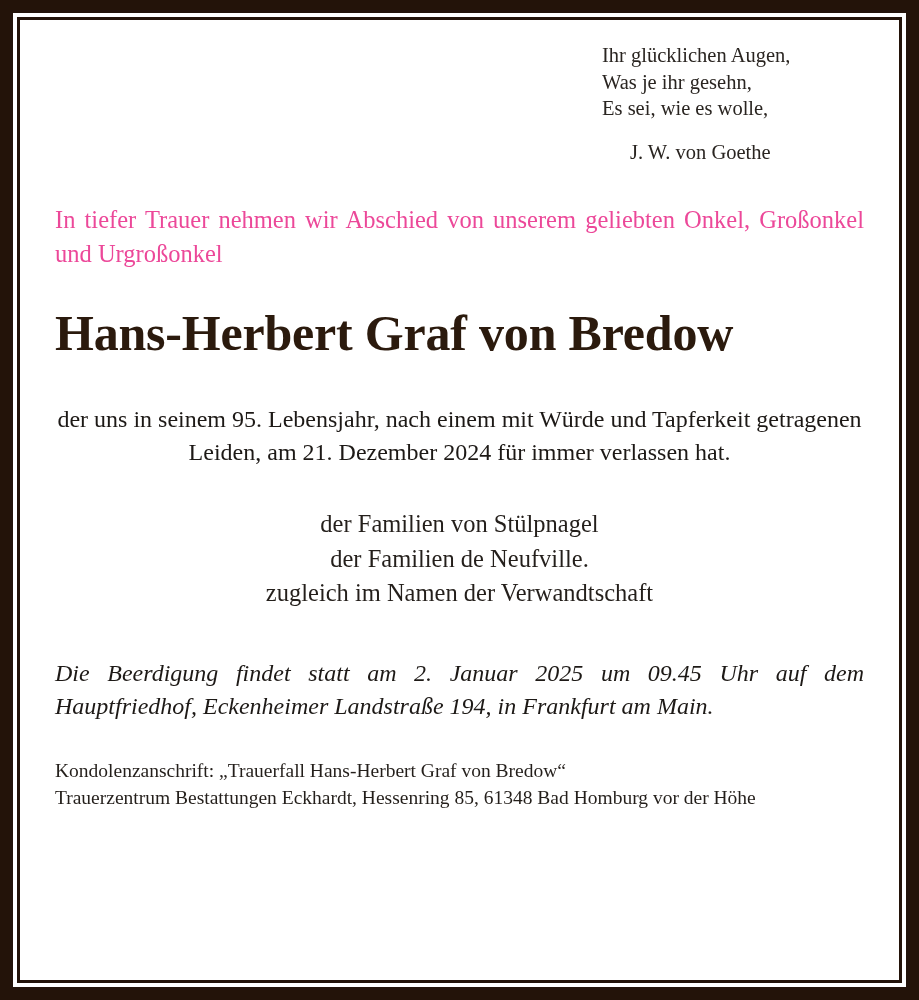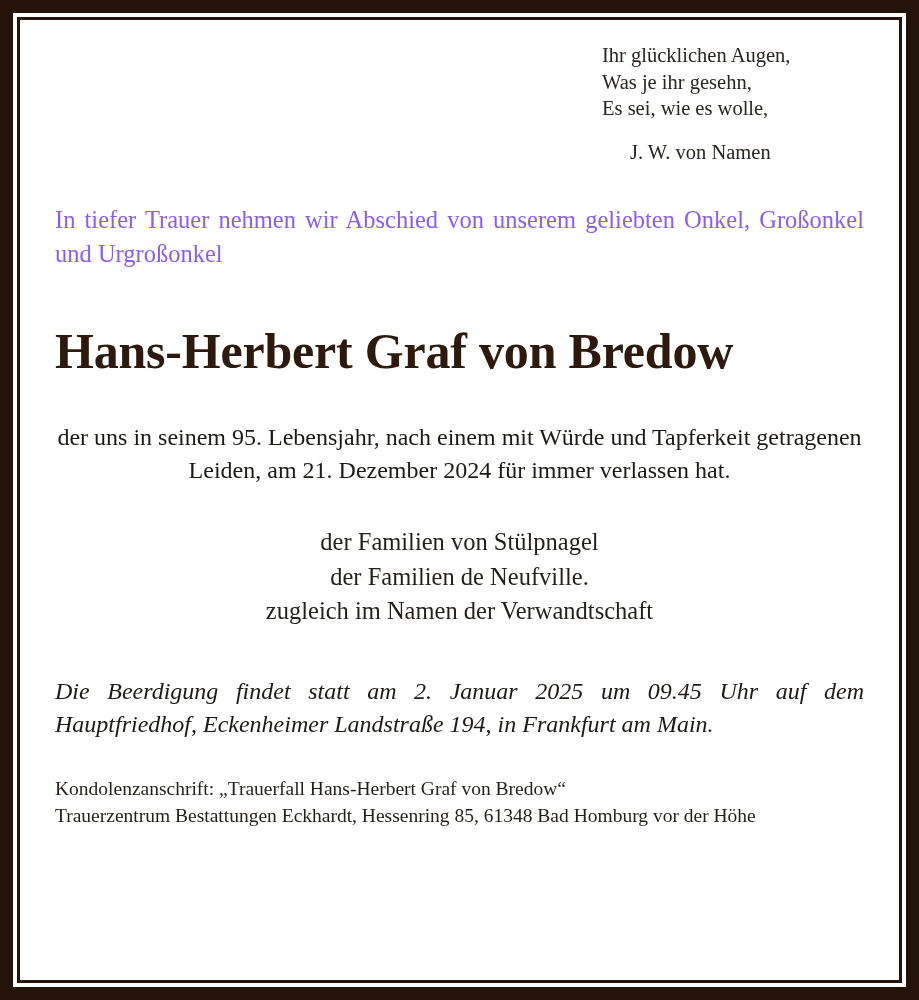--- a/index.html
+++ b/index.html
@@ -76,26 +76,26 @@
     white-space: nowrap;
   }
 
   
   .intro {
     margin-top: 38px;
     font-size: 24.5px;
     line-height: 34px;
     text-align: justify;
     text-align-last: left;
-    color: #8b5cf6;
+    color: #ec4899;
   }
 
   
   .deceased-name {
-    margin-top: 52px;
+    margin-top: 34px;
     font-size: 50px;
     line-height: 56px;
     font-weight: bold;
     color: #2b1a0d;
     letter-spacing: -0.2px;
     white-space: nowrap;
     text-align: left;
   }
 
   
@@ -153,21 +153,21 @@
   <div class="frame-outer"></div>
   <div class="frame-gap"></div>
   <div class="frame-inner"></div>
 
   <div class="content">
 
     <div class="verse-block">
       <div class="verse-line">Ihr glücklichen Augen,</div>
       <div class="verse-line">Was je ihr gesehn,</div>
       <div class="verse-line">Es sei, wie es wolle,</div>
-      <div class="verse-author">J. W. von Namen</div>
+      <div class="verse-author">J. W. von Goethe</div>
     </div>
 
     <div class="intro">In tiefer Trauer nehmen wir Abschied von unserem geliebten Onkel, Großonkel und Urgroßonkel</div>
 
     <div class="deceased-name">Hans-Herbert Graf von Bredow</div>
 
     <div class="passing">der uns in seinem 95. Lebensjahr, nach einem mit Würde und Tapferkeit getragenen Leiden, am 21. Dezember 2024 für immer verlassen hat.</div>
 
 
     <div class="families">

